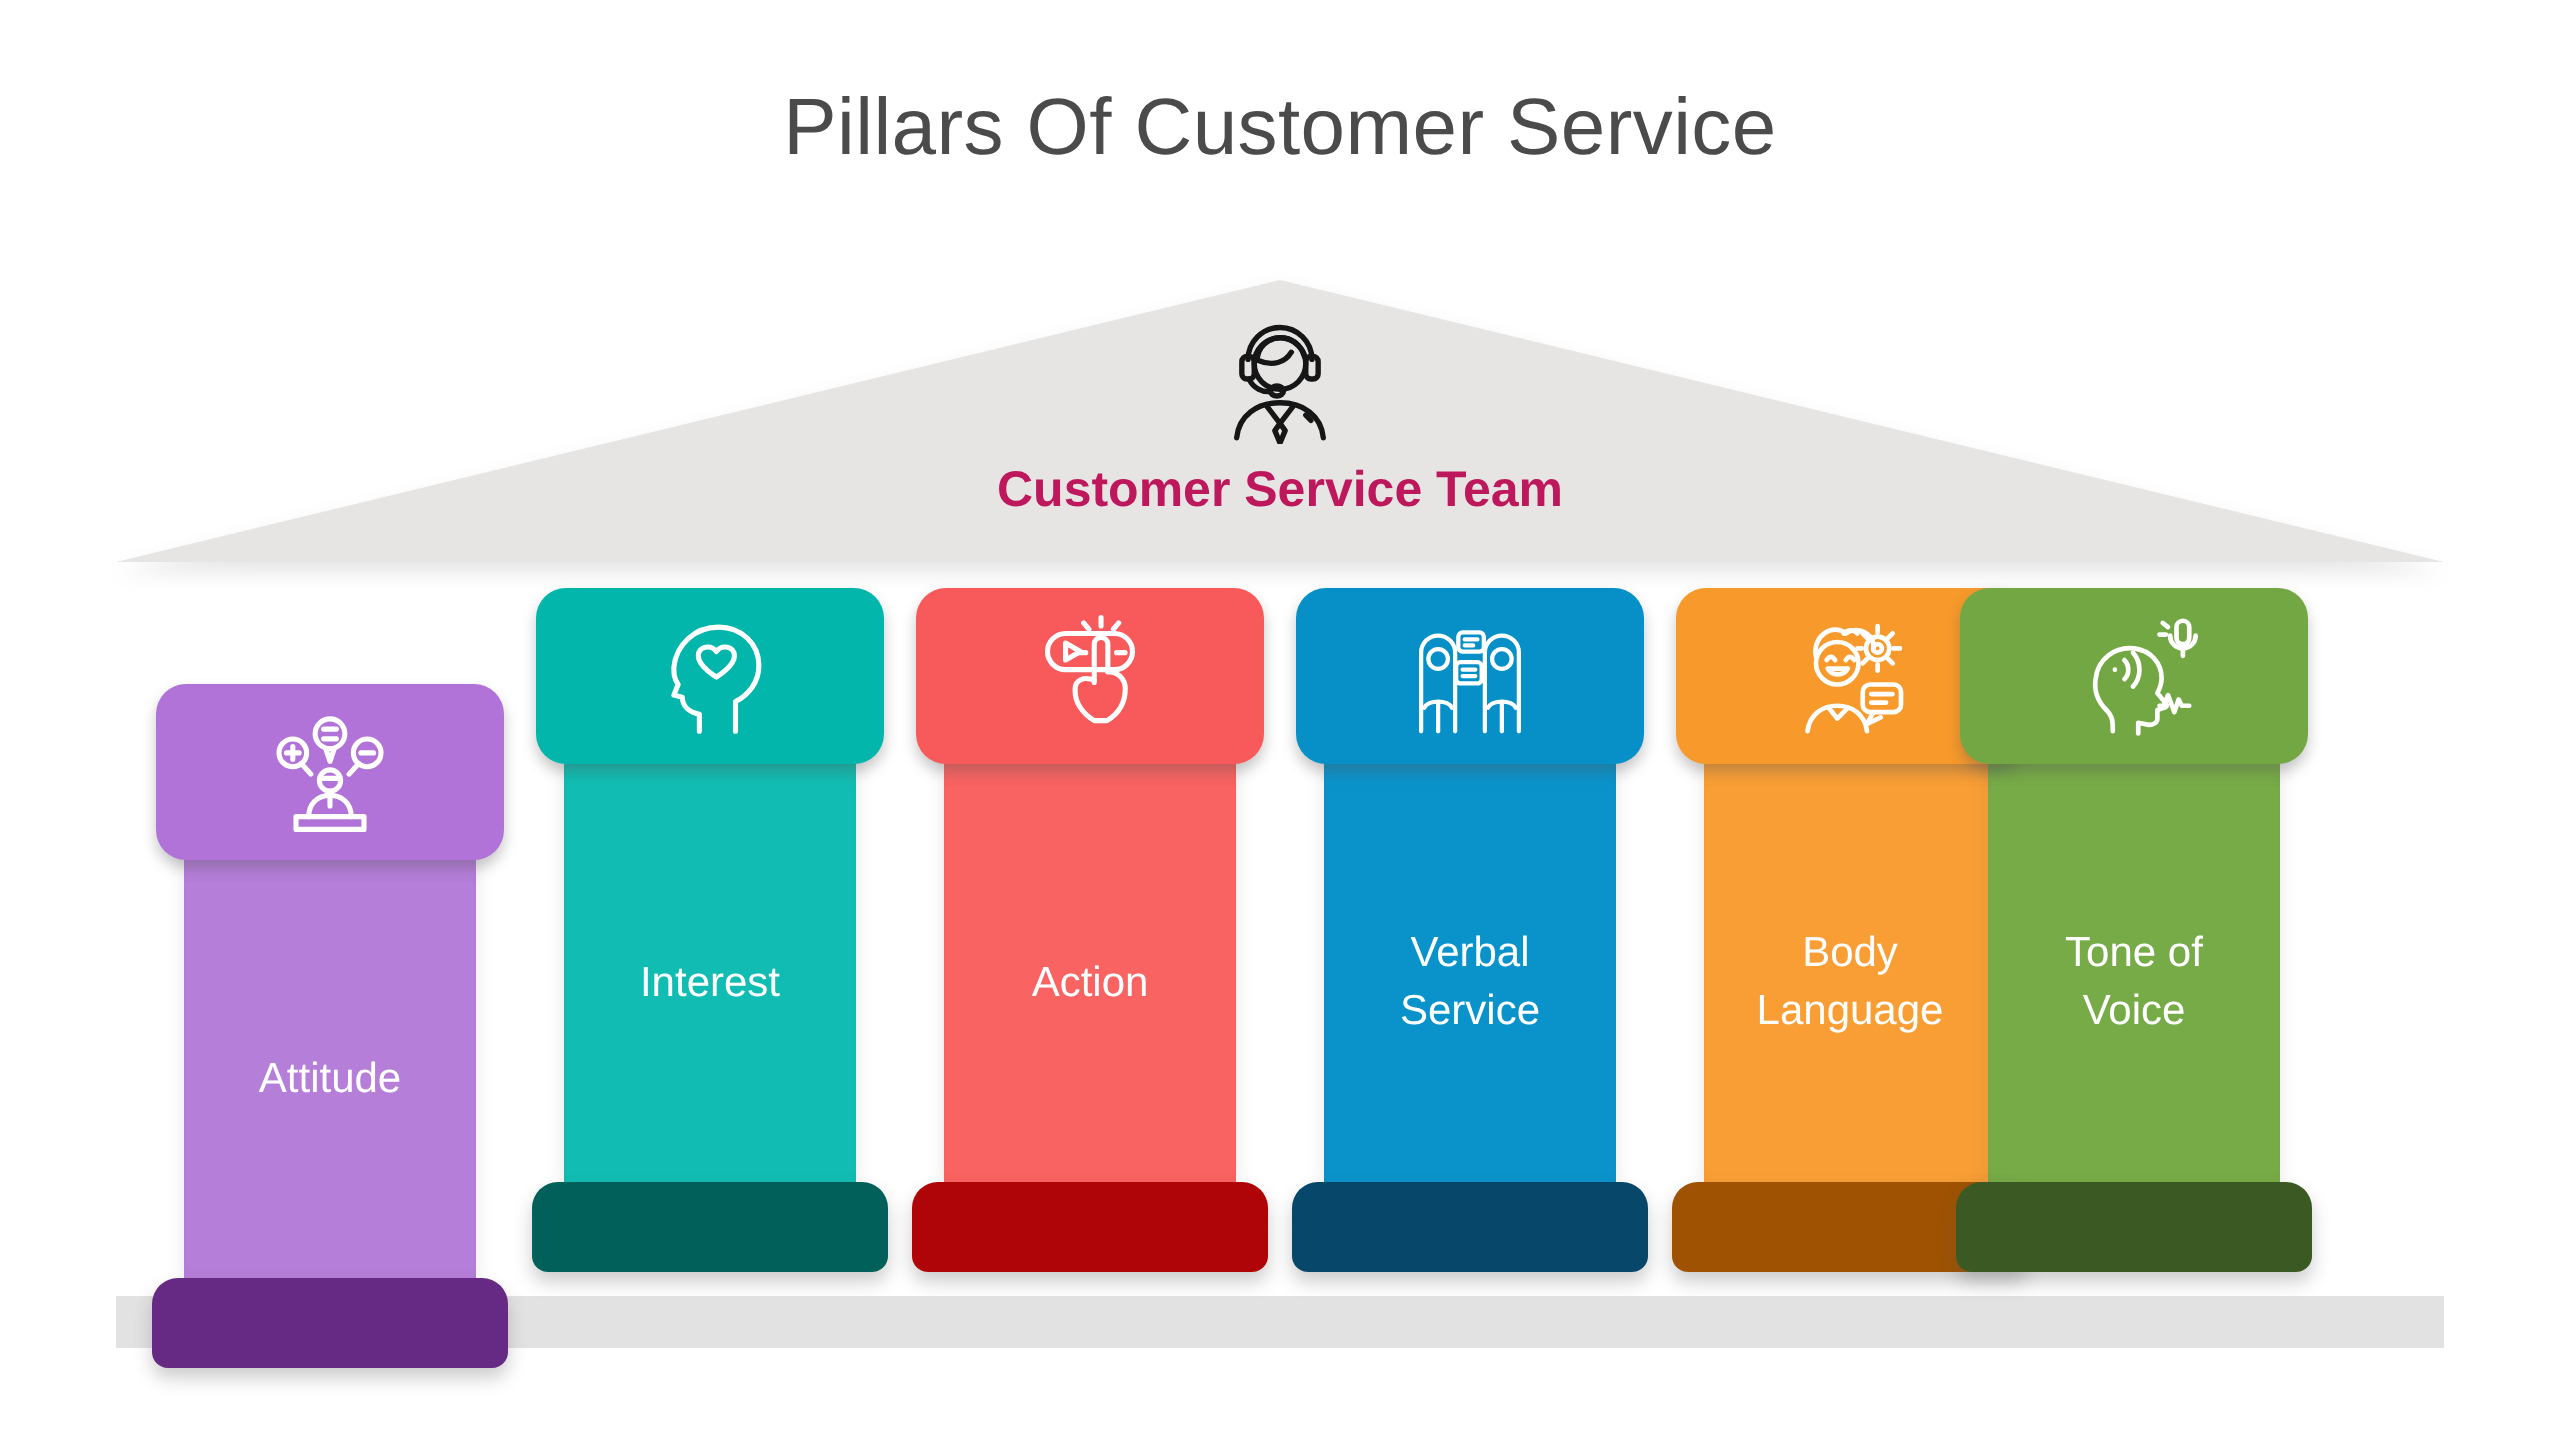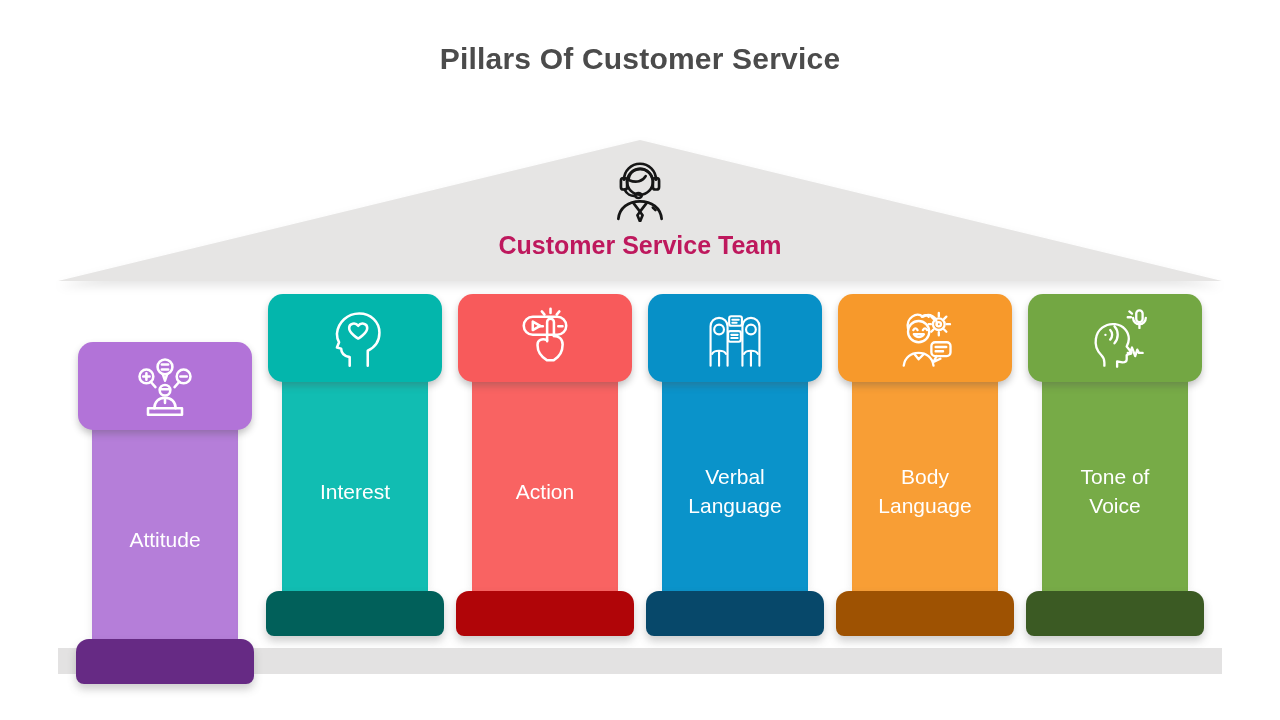--- a/index.html
+++ b/index.html
@@ -1,20 +1,20 @@
 <!DOCTYPE html>
 <html><head>
 <meta charset="utf-8">
 <style>
   html,body{margin:0;padding:0;background:#fff;}
   .stage{position:relative;width:1280px;height:720px;background:#ffffff;overflow:hidden;
          font-family:"Liberation Sans",sans-serif;}
 
   .title{position:absolute;top:42px;left:0;width:100%;text-align:center;
-         font-size:30px;font-weight:700;color:#4b4b4b;letter-spacing:0.2px;}
+         font-size:40px;font-weight:400;color:#4b4b4b;letter-spacing:0.2px;}
 
   .roof-wrap{position:absolute;left:58px;top:140px;width:1164px;height:141px;
              filter:drop-shadow(0 5px 5px rgba(0,0,0,0.10));}
   .roof{width:100%;height:100%;background:#e6e5e4;
         clip-path:polygon(50% 0%,100% 100%,0% 100%);}
 
   .roof-icon{position:absolute;top:156px;left:50%;transform:translateX(-50%);}
   .roof-label{position:absolute;top:231px;left:0;width:100%;text-align:center;
               font-size:25px;font-weight:700;color:#3e3e3e;}
 
@@ -29,21 +29,21 @@
   .base{position:absolute;left:-2px;top:297px;width:178px;height:45px;z-index:2;
         border-radius:13px 13px 8px 8px;box-shadow:0 5px 9px rgba(90,90,90,0.30);}
   .plabel{position:absolute;left:14px;top:140px;width:146px;height:114px;z-index:2;
           display:flex;align-items:center;justify-content:center;text-align:center;
           color:#ffffff;font-size:21px;line-height:29px;font-weight:400;padding:0 14px;
           box-sizing:border-box;}
 
   .icon{stroke:#ffffff;fill:none;stroke-width:2.4;stroke-linecap:round;stroke-linejoin:round;}
   .icon-dark{stroke:#161616;fill:none;stroke-width:2.6;stroke-linecap:round;stroke-linejoin:round;}
 
-  .p0{left:78px;margin-top:48px;} .p1{left:268px;} .p2{left:458px;} .p3{left:648px;} .p4{left:838px;} .p5{left:1028px;}
+  .p0{left:78px;margin-top:48px;} .p1{left:268px;} .p2{left:458px;} .p3{left:648px;} .p4{left:838px;} .p5{left:980px;}
 </style>
 </head>
 <body>
 
 <div class="stage">
 
   <div class="title" style="color: rgb(75, 75, 75);">Pillars Of Customer Service</div>
 
   <div class="roof-wrap">
     <div class="roof" style="background: rgb(230, 229, 228);"></div>
@@ -130,21 +130,21 @@
         <path d="M39 58 V21 a8 8 0 0 1 16 0 V58"></path>
         <circle cx="47" cy="24" r="4.6"></circle>
         <path d="M40.5 47 c1.5-4 11.5-4 13 0"></path>
         <path d="M47 45 v13"></path>
         <rect x="26.5" y="11.5" width="12" height="9" rx="2"></rect>
         <path d="M29.5 14.8 h6 M29.5 17.6 h4"></path>
         <rect x="25.5" y="25.5" width="12" height="10" rx="2"></rect>
         <path d="M28.5 29 h6 M28.5 32 h6"></path>
       </svg>
     </div>
-    <div class="plabel">Verbal Language</div>
+    <div class="plabel">Verbal Service</div>
   </div>
 
   <div class="pillar p4">
     <div class="shaft" style="background: rgb(248, 158, 53);"></div>
     <div class="base" style="background: rgb(158, 82, 2);"></div>
     <div class="cap" style="background: rgb(247, 153, 43);">
       <svg class="icon" width="72" height="68" viewBox="0 0 64 64" style="stroke-width:2.2">
         <circle cx="26" cy="26" r="10"></circle>
         <path d="M21 24.5 q2-3 4 0 M30 24.5 q2-3 4 0"></path>
         <path d="M21.5 28.5 a5.5 5.5 0 0 0 9.5 0 z"></path>

